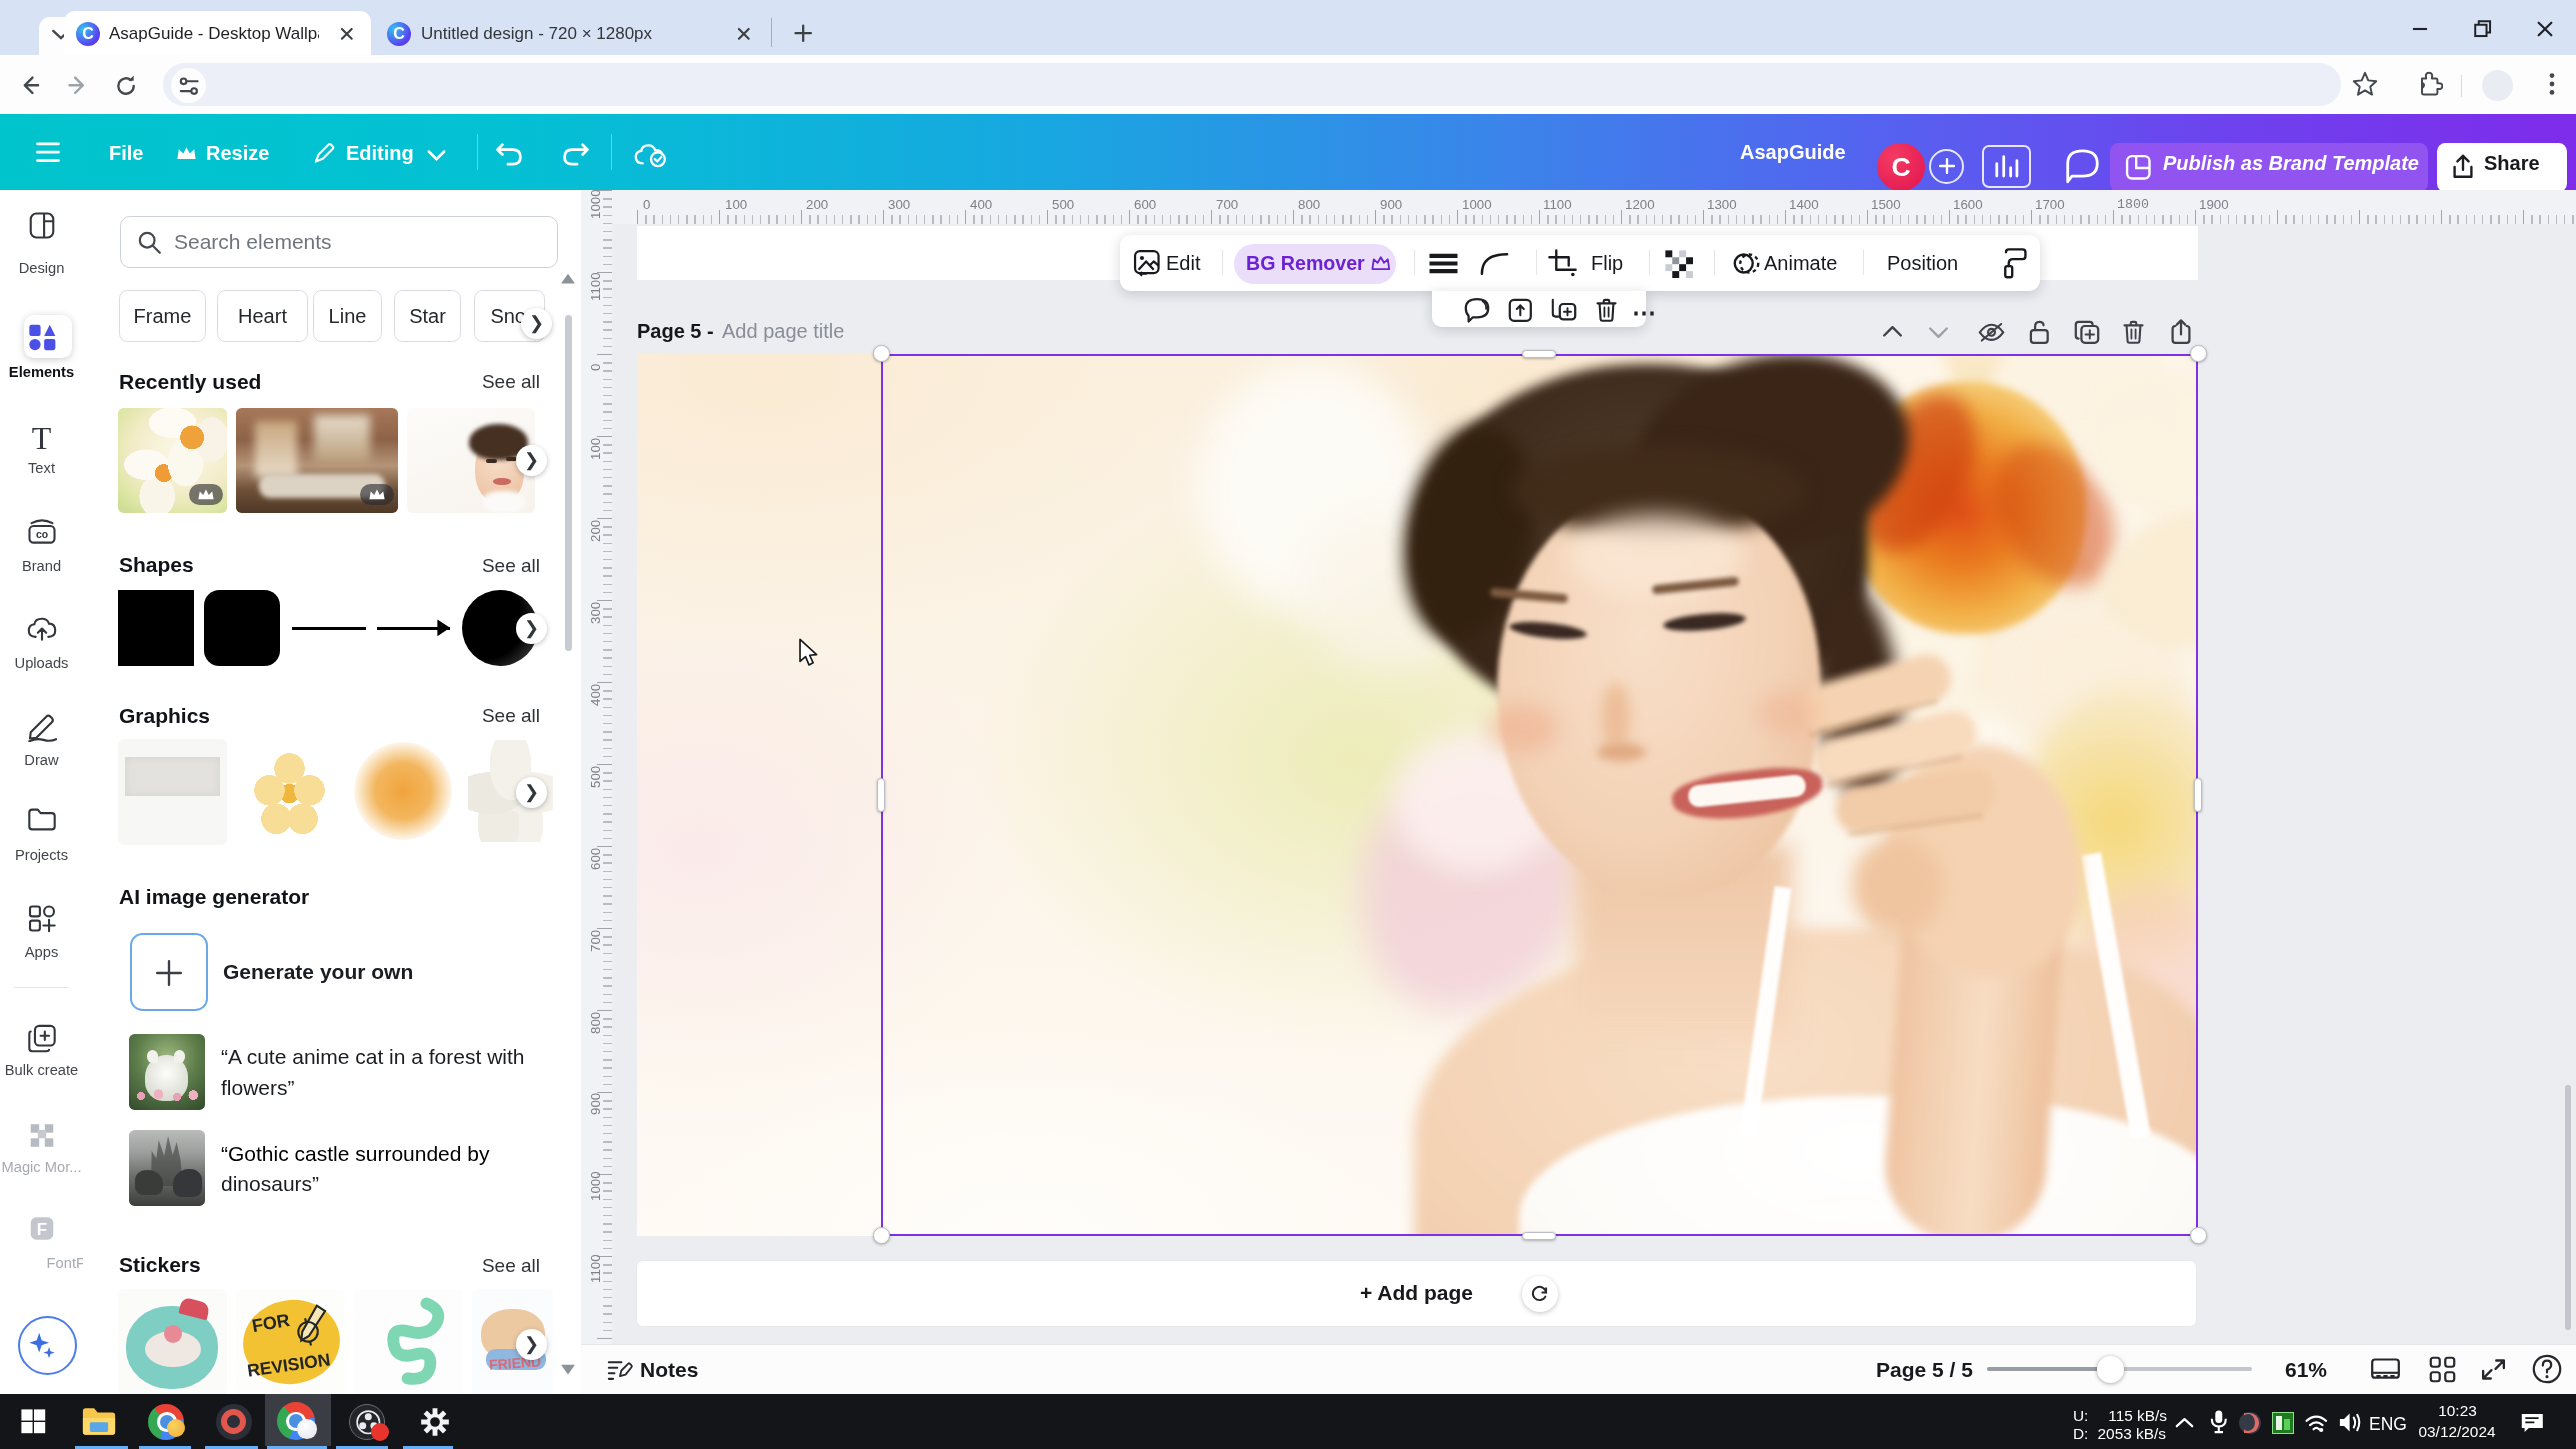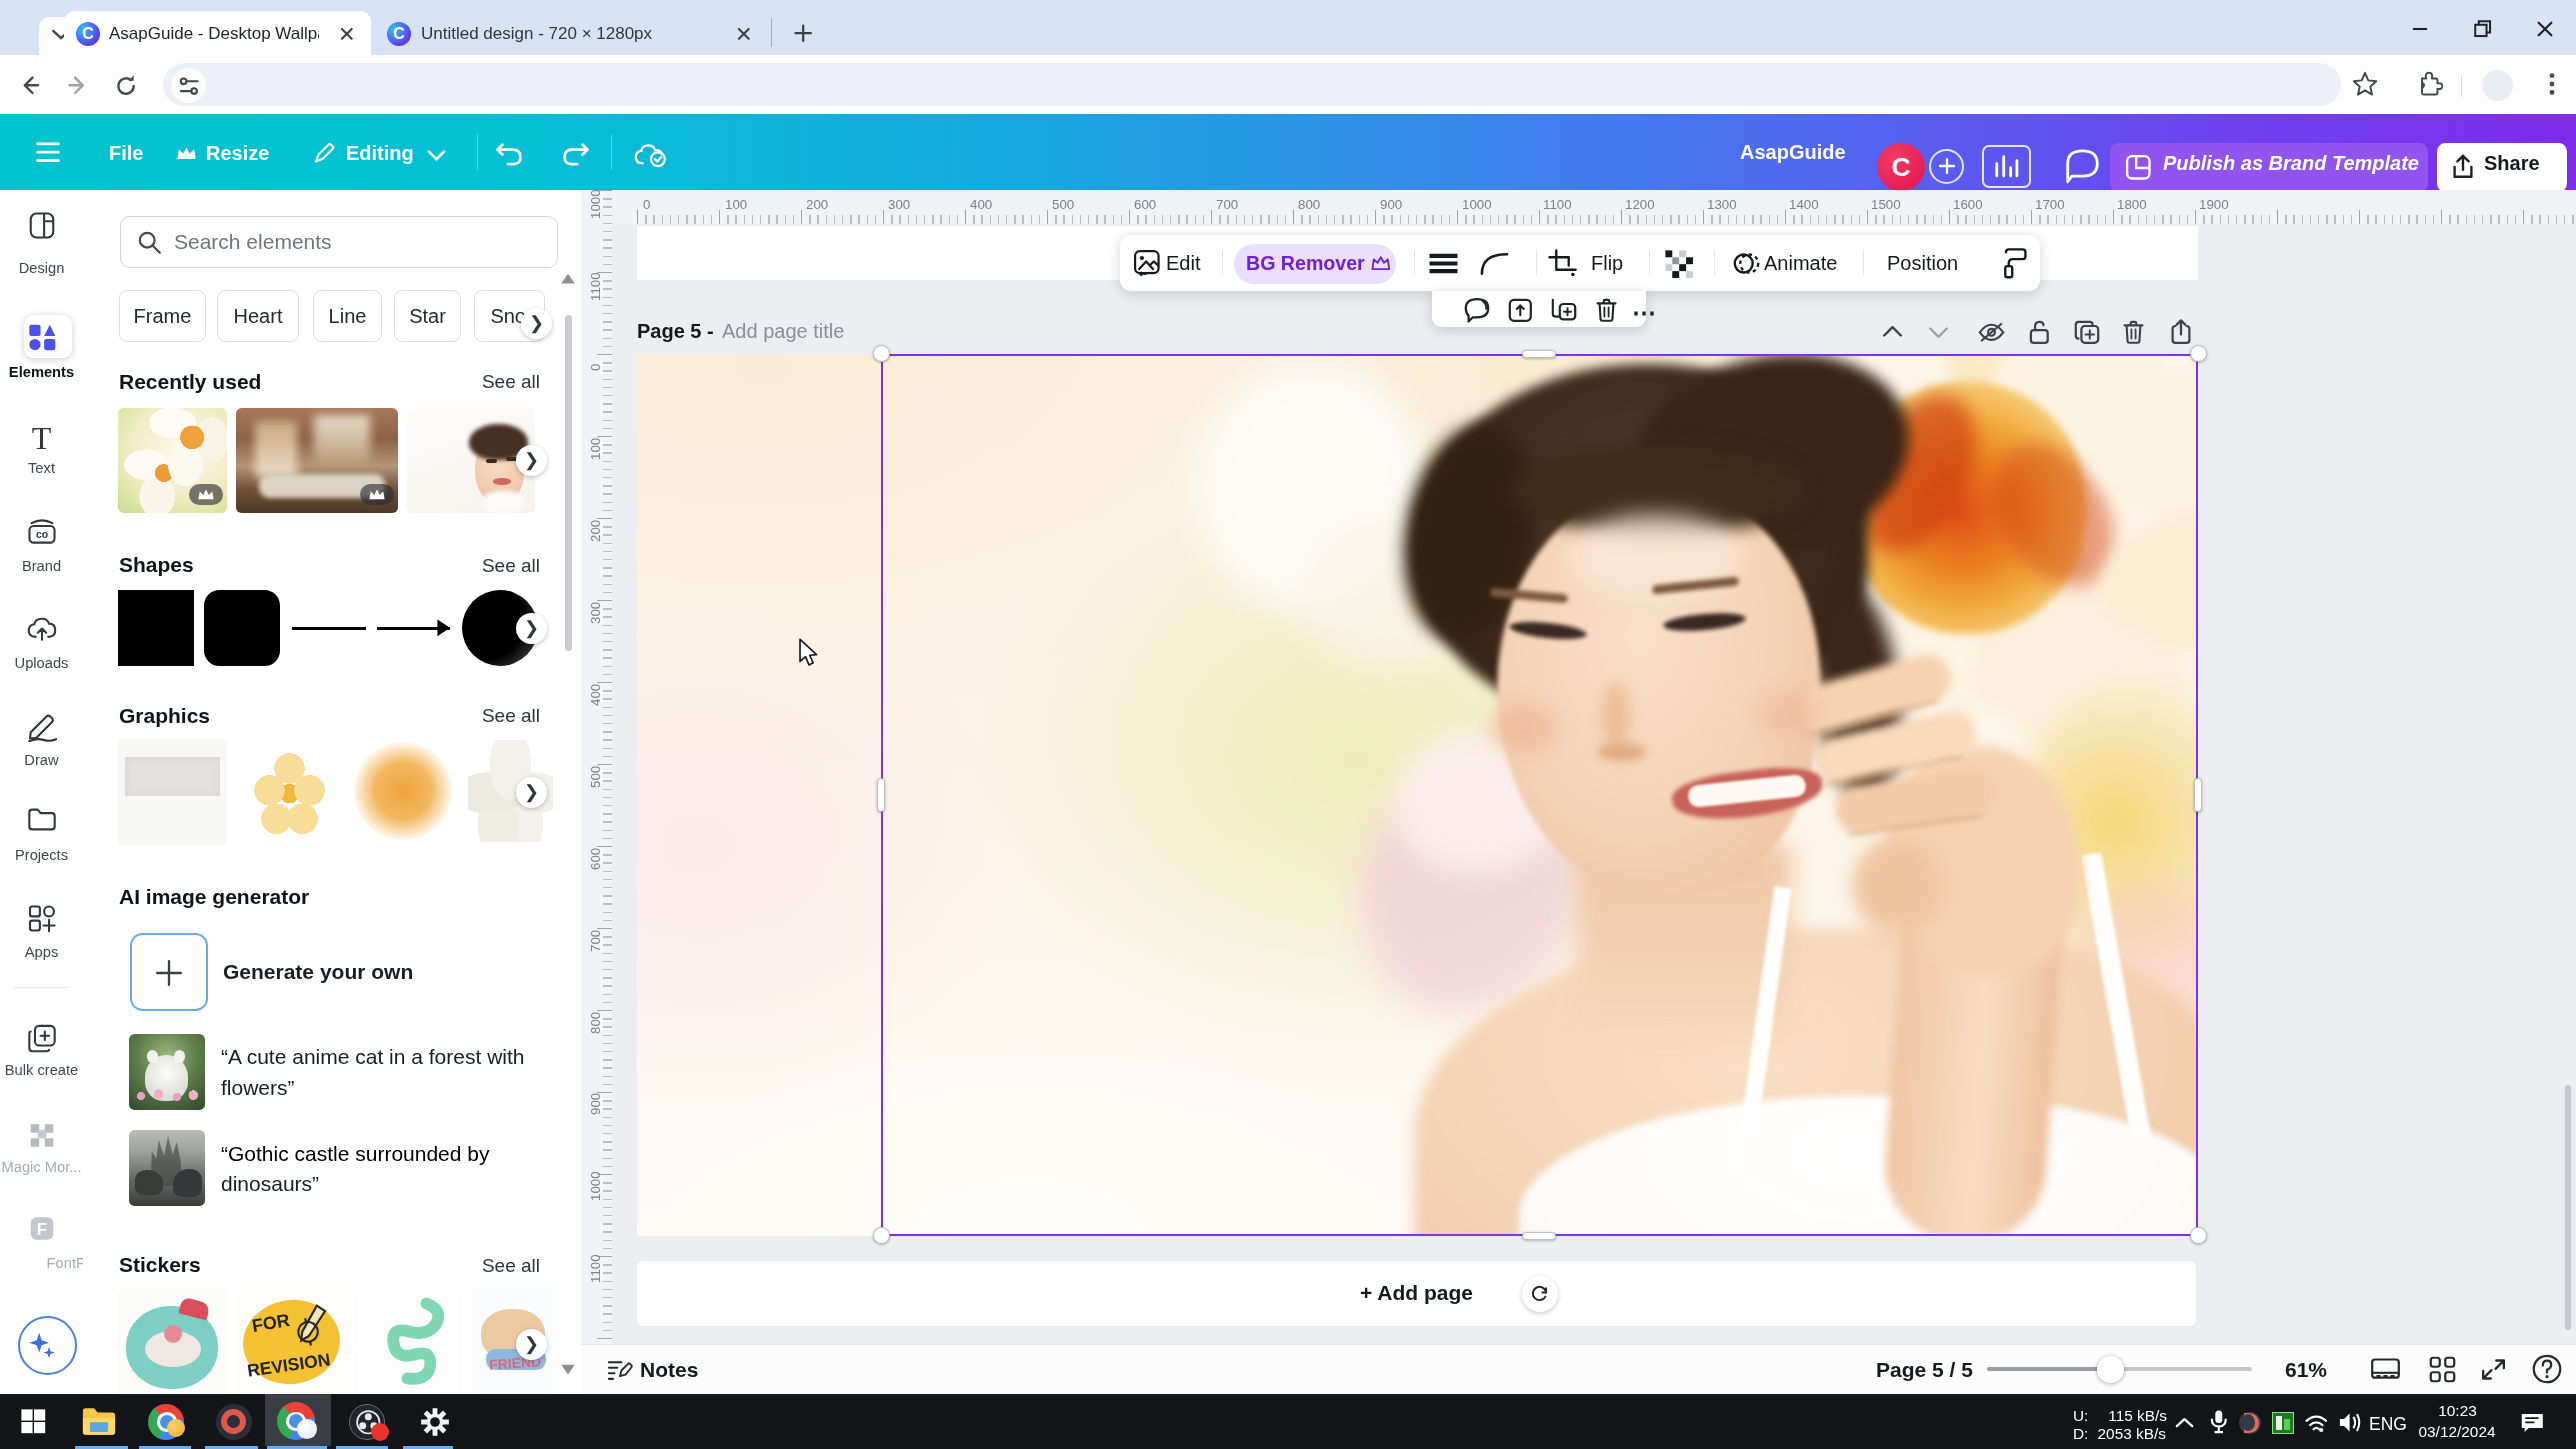--- a/index.html
+++ b/index.html
@@ -258,21 +258,21 @@
   </div>
   <div id="panel" class="abs">
     <div class="abs" style="left:37px;top:26px;width:438px;height:52px;border:1.4px solid #cdd2d9;border-radius:9.8px;background:#fff;"></div>
     <svg class="abs" style="left:53px;top:39px" width="26.6" height="26.6" viewBox="0 0 38 38">
         <circle cx="16" cy="16" r="10.5" fill="none" stroke="#464a50" stroke-width="3.2"></circle>
         <path d="M24 24 L34 34" stroke="#464a50" stroke-width="3.2" stroke-linecap="round"></path>
       </svg>
     <div class="abs" style="left:91px;top:40px;font-size:21px;color:#70757d;">Search elements</div>
 
     <div class="chip" style="left:36px;width:87px;line-height:50px;">Frame</div>
-    <div class="chip" style="left:134px;width:82px;line-height:50px;">Heart</div>
+    <div class="chip" style="left:134px;width:91px;line-height:50px;">Heart</div>
     <div class="chip" style="left:230px;width:69px;line-height:50px;">Line</div>
     <div class="chip" style="left:311px;width:67px;line-height:50px;">Star</div>
     <div class="chip" style="left:391px;width:71px;line-height:50px;text-align:left;padding-left:15.4px;overflow:hidden;">Sno</div>
     <div class="rowarr" style="left:438px;top:118px;">❯</div>
 
     <div class="ph" style="left:36px;top:180px;">Recently used</div>
     <div class="seeall" style="left:387px;top:181px;width:70px;text-align:right;">See all</div>
     <div class="thumb" style="left:35px;top:218px;width:109px;height:105px;background:
       radial-gradient(circle 12px at 68% 28%, #f0a23a 98%, transparent),
       radial-gradient(ellipse 24px 15.4px at 50% 14%, #fdfbf4 98%, transparent),
@@ -413,21 +413,21 @@
         <span class="abs" style="left:717px;top:7px;font-size:13.3px;color:#7c8087;">800</span>
         <span class="abs" style="left:799px;top:7px;font-size:13.3px;color:#7c8087;">900</span>
         <span class="abs" style="left:881px;top:7px;font-size:13.3px;color:#7c8087;">1000</span>
         <span class="abs" style="left:962px;top:7px;font-size:13.3px;color:#7c8087;">1100</span>
         <span class="abs" style="left:1044px;top:7px;font-size:13.3px;color:#7c8087;">1200</span>
         <span class="abs" style="left:1126px;top:7px;font-size:13.3px;color:#7c8087;">1300</span>
         <span class="abs" style="left:1208px;top:7px;font-size:13.3px;color:#7c8087;">1400</span>
         <span class="abs" style="left:1290px;top:7px;font-size:13.3px;color:#7c8087;">1500</span>
         <span class="abs" style="left:1372px;top:7px;font-size:13.3px;color:#7c8087;">1600</span>
         <span class="abs" style="left:1454px;top:7px;font-size:13.3px;color:#7c8087;">1700</span>
-        <span class="abs" style="left:1536px;top:7px;font-size:13.3px;color:#7c8087;">1800</span>
+        <span class="abs" style="left:1536px;top:7px;font-size:13.3px;color:#7c8087;font-family:Liberation Mono, monospace;">1800</span>
         <span class="abs" style="left:1618px;top:7px;font-size:13.3px;color:#7c8087;">1900</span>
       </div>
     <div class="abs" style="left:22px;top:0;width:9px;height:1154px;background:repeating-linear-gradient(180deg,#b8bcc2 0 1.4px,transparent 1.4px 8.2px);"></div>
     <div class="abs" style="left:16px;top:0;width:14.7px;height:1154px;background:repeating-linear-gradient(180deg,#9fa3aa 0 1.4px,transparent 1.4px 82px);"></div>
     <div id="vlabels">
         <span class="abs" style="left:7px;top:29px;font-size:13.3px;color:#7c8087;transform:rotate(-90deg);transform-origin:left top;white-space:nowrap;">1000</span>
         <span class="abs" style="left:7px;top:111px;font-size:13.3px;color:#7c8087;transform:rotate(-90deg);transform-origin:left top;white-space:nowrap;">1100</span>
         <span class="abs" style="left:7px;top:181px;font-size:13.3px;color:#7c8087;transform:rotate(-90deg);transform-origin:left top;white-space:nowrap;">0</span>
         <span class="abs" style="left:7px;top:270px;font-size:13.3px;color:#7c8087;transform:rotate(-90deg);transform-origin:left top;white-space:nowrap;">100</span>
         <span class="abs" style="left:7px;top:352px;font-size:13.3px;color:#7c8087;transform:rotate(-90deg);transform-origin:left top;white-space:nowrap;">200</span>

